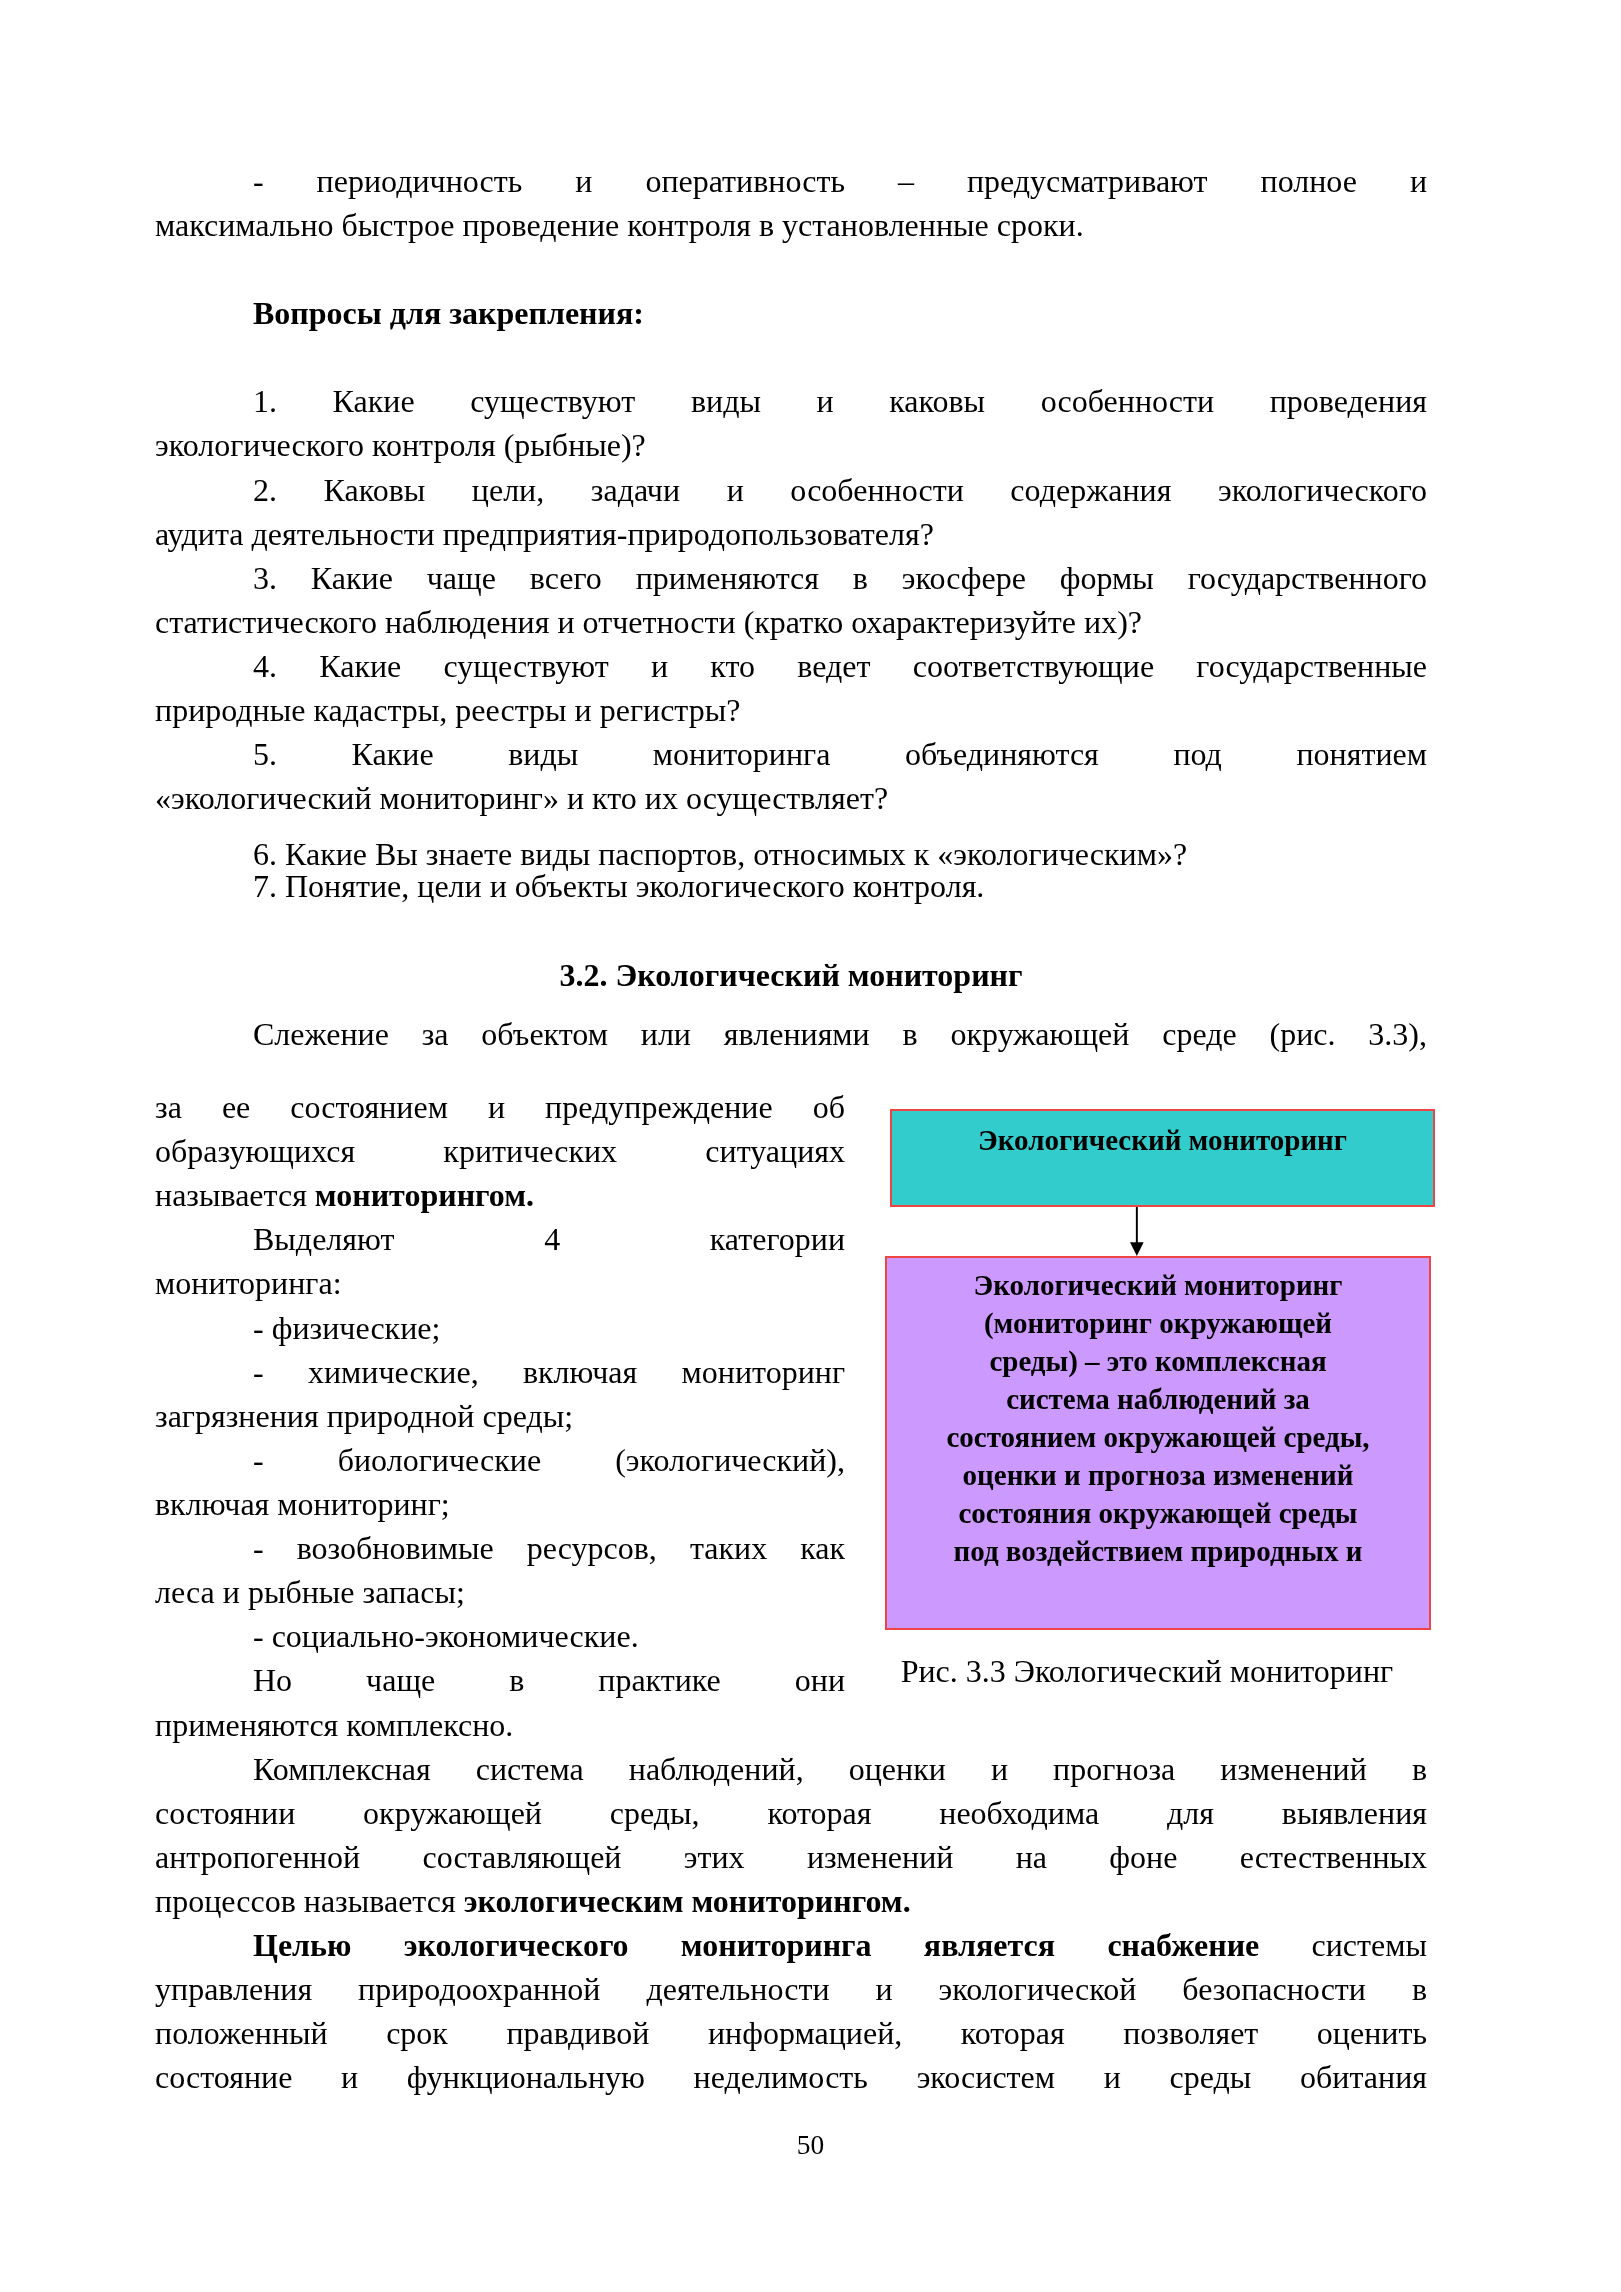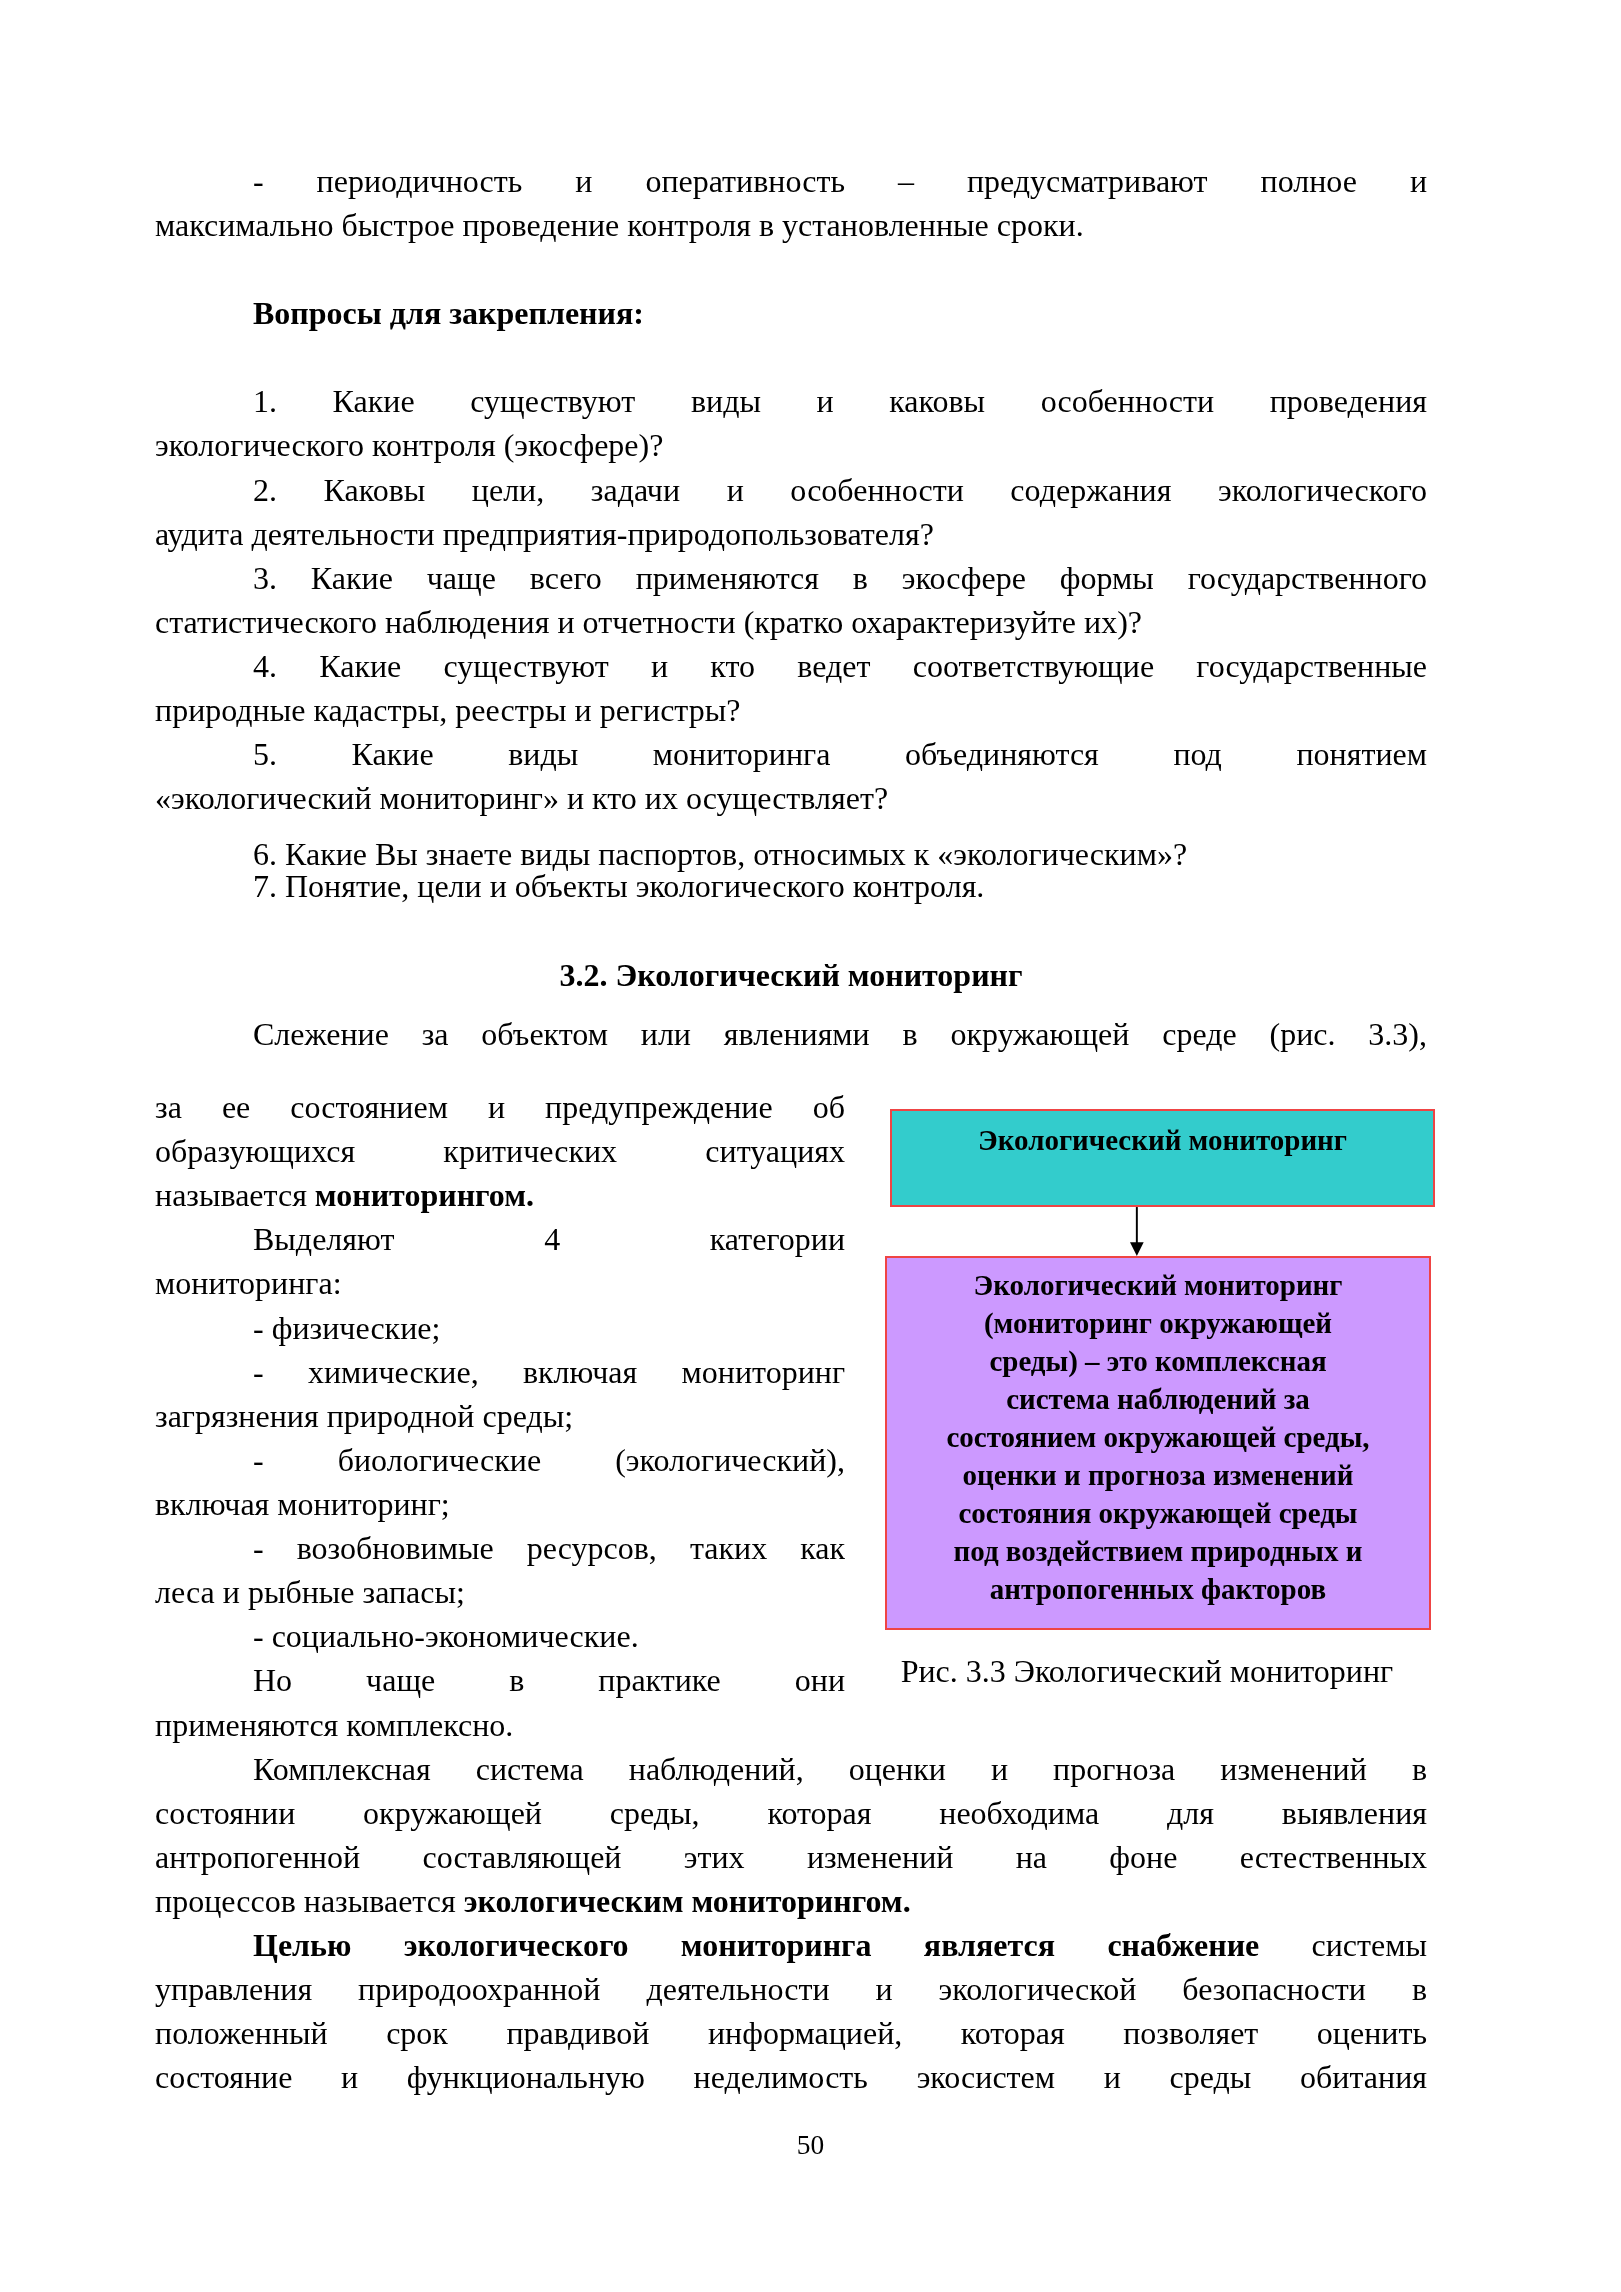--- a/index.html
+++ b/index.html
@@ -29,21 +29,21 @@
 </style>
 </head>
 <body>
 
 <div id="page">
   <div id="text-flow">
       <div class="line full indent justify" style="top: 159px;"><span>- периодичность и оперативность – предусматривают полное и</span></div>
       <div class="line full" style="top: 203px;"><span>максимально быстрое проведение контроля в установленные сроки.</span></div>
       <div class="line full indent" style="top: 291px;"><span class="b">Вопросы для закрепления:</span></div>
       <div class="line full indent justify" style="top: 379px;"><span>1. Какие существуют виды и каковы особенности проведения</span></div>
-      <div class="line full" style="top: 423px;"><span>экологического контроля (экосфере)?</span></div>
+      <div class="line full" style="top: 423px;"><span>экологического контроля (рыбные)?</span></div>
       <div class="line full indent justify" style="top: 468px;"><span>2. Каковы цели, задачи и особенности содержания экологического</span></div>
       <div class="line full" style="top: 512px;"><span>аудита деятельности предприятия-природопользователя?</span></div>
       <div class="line full indent justify" style="top: 556px;"><span>3. Какие чаще всего применяются в экосфере формы государственного</span></div>
       <div class="line full" style="top: 600px;"><span>статистического наблюдения и отчетности (кратко охарактеризуйте их)?</span></div>
       <div class="line full indent justify" style="top: 644px;"><span>4. Какие существуют и кто ведет соответствующие государственные</span></div>
       <div class="line full" style="top: 688px;"><span>природные кадастры, реестры и регистры?</span></div>
       <div class="line full indent justify" style="top: 732px;"><span>5. Какие виды мониторинга объединяются под понятием</span></div>
       <div class="line full" style="top: 776px;"><span>«экологический мониторинг» и кто их осуществляет?</span></div>
       <div class="line full indent" style="top: 820px; margin-top: 12px;"><span>6. Какие Вы знаете виды паспортов, относимых к «экологическим»?</span></div>
       <div class="line full indent" style="top: 864px;"><span>7. Понятие, цели и объекты экологического контроля.</span></div>
@@ -84,20 +84,19 @@
     </svg>
     <div id="fig-bottom" class="fig-box" style="background: rgb(204, 153, 255);">
         <div>Экологический мониторинг</div>
         <div>(мониторинг окружающей</div>
         <div>среды) – это комплексная</div>
         <div>система наблюдений за</div>
         <div>состоянием окружающей среды,</div>
         <div>оценки и прогноза изменений</div>
         <div>состояния окружающей среды</div>
         <div>под воздействием природных и</div>
-        <div>антропогенных факторов</div>
       </div>
     <div id="fig-caption">Рис. 3.3 Экологический мониторинг</div>
   </div>
 
   <div id="page-number">50</div>
 </div>
 
 
 </body></html>

